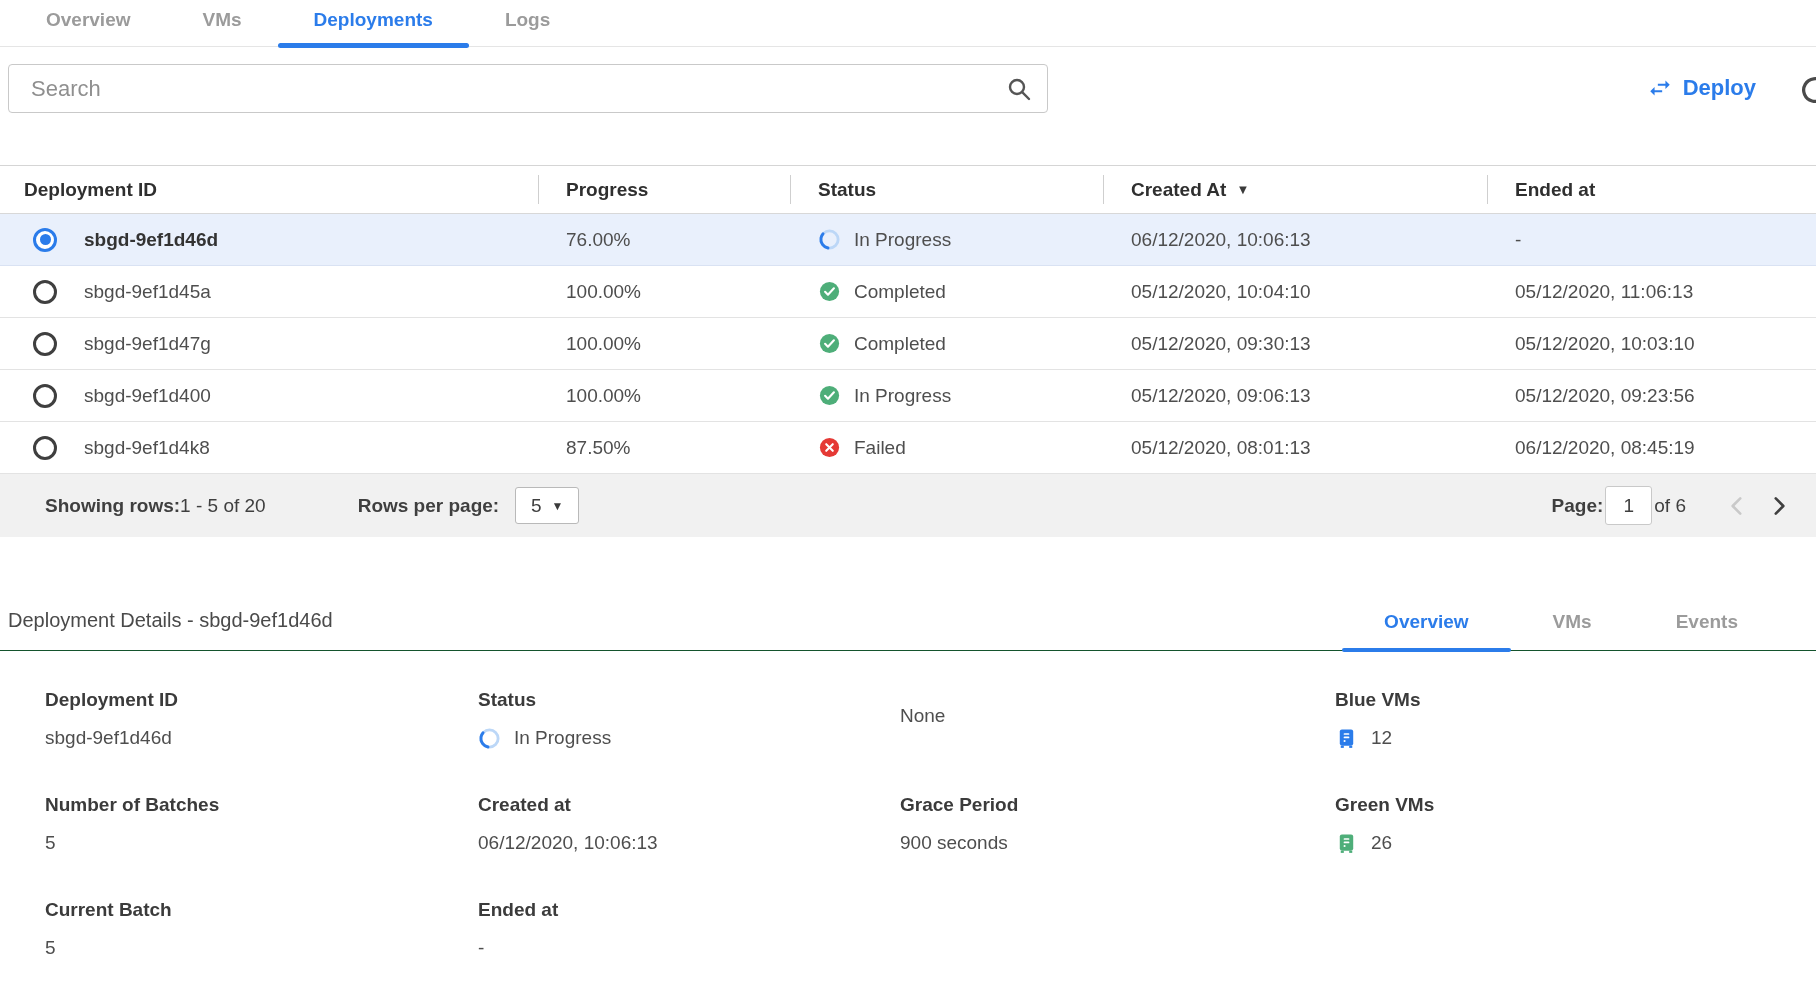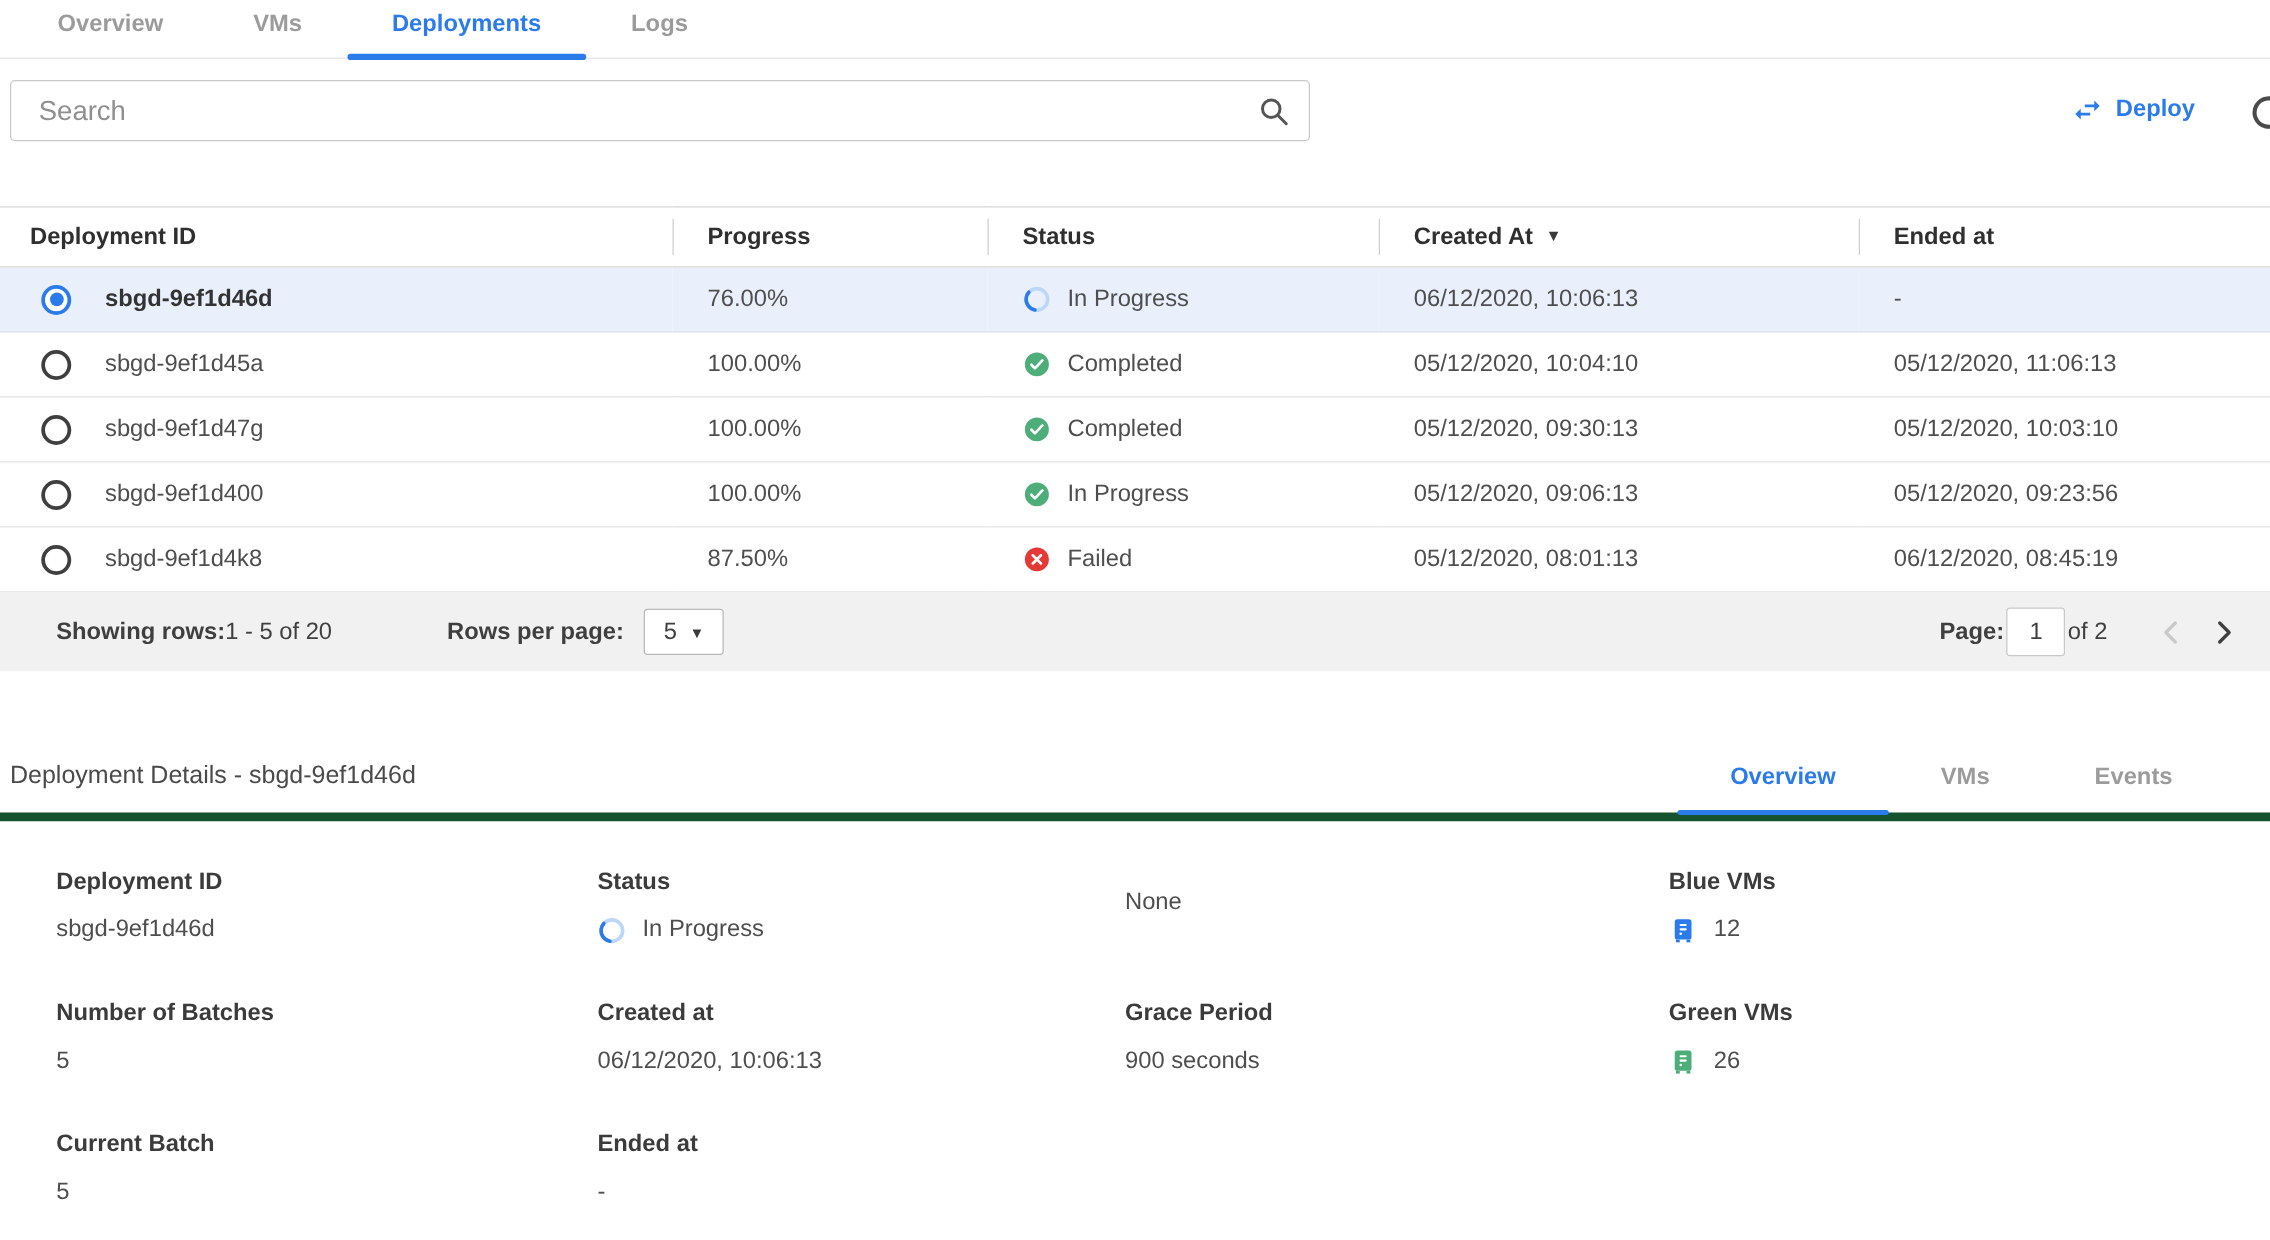--- a/index.html
+++ b/index.html
@@ -28,21 +28,21 @@
 
   
   .toolbar{position:relative;height:118px;}
   .search-wrap{position:absolute;left:8px;top:17px;width:1040px;height:49px;}
   .search-input{width:100%;height:100%;border:1px solid #c9c9c9;border-radius:4px;
     font-size:22px;padding:0 54px 0 22px;color:var(--text-dark);outline:none;
     font-family:"Liberation Sans",sans-serif;}
   .search-input::placeholder{color:#8f8f8f;}
   .search-icon{position:absolute;right:16px;top:12px;width:26px;height:26px;}
   .deploy-btn{position:absolute;right:60px;top:28px;display:flex;align-items:center;
-    gap:10px;color:var(--blue);font-size:19px;font-weight:700;cursor:pointer;}
+    gap:10px;color:var(--blue);font-size:22px;font-weight:700;cursor:pointer;}
   .deploy-btn svg{width:26px;height:26px;}
   .refresh-btn{position:absolute;right:-16px;top:26px;width:34px;height:34px;}
 
   
   table{width:100%;border-collapse:collapse;table-layout:fixed;}
   thead th{border-top:1px solid #d5d5d5;border-bottom:1px solid #d8d8d8;
     height:48px;text-align:left;font-size:19px;font-weight:700;color:#2f2f2f;
     padding-left:28px;position:relative;}
   thead th:first-child{padding-left:24px;}
   thead th + th::before{content:"";position:absolute;left:0;top:9px;bottom:9px;
@@ -77,21 +77,21 @@
   .rpp-box .tri{font-size:12px;color:#3a3a3a;}
   .pager{margin-left:auto;margin-right:24px;display:flex;align-items:center;gap:2px;}
   .page-input{width:47px;height:39px;border:1px solid #c9c9c9;border-radius:3px;
     text-align:center;font-size:19px;color:#3f3f3f;background:#fff;outline:none;
     font-family:"Liberation Sans",sans-serif;}
   .chev{width:26px;height:26px;cursor:pointer;margin-left:14px;}
   .chev.left{margin-left:36px;}
 
   
   .details-head{margin-top:64px;display:flex;align-items:flex-end;
-    border-bottom:7px solid #14532d;padding-left:8px;padding-right:36px;}
+    border-bottom:1px solid #14532d;padding-left:8px;padding-right:36px;}
   .details-title{flex:1;font-size:20px;color:#4a4a4a;padding-bottom:18px;}
   .dtab{font-size:19px;font-weight:700;color:var(--text-gray);
     padding:10px 42px 17px;position:relative;white-space:nowrap;}
   .dtab.active{color:var(--blue);}
   .dtab.active::after{content:"";position:absolute;left:0;right:0;bottom:-2px;
     height:4px;background:var(--blue);border-radius:2px;}
 
   .details-grid{margin:38px 0 0 45px;display:grid;
     grid-template-columns:433px 422px 435px 1fr;row-gap:44px;}
   .field .flabel{font-size:19px;font-weight:700;color:var(--text-dark);}
@@ -260,21 +260,21 @@
   <div class="rpp">
     <span class="b">Rows per page:</span>
     <div class="rpp-box">
       <span>5</span>
       <span class="tri">▼</span>
     </div>
   </div>
   <div class="pager">
     <span class="b">Page:</span>
     <input class="page-input" value="1" style="">
-    <span>of 2</span>
+    <span>of 6</span>
     <svg class="chev left" viewBox="0 0 24 24" fill="none" stroke="#c9c9c9" stroke-width="2.4" stroke-linecap="round" stroke-linejoin="round">
       <path d="M15 5l-7 7 7 7"></path>
     </svg>
     <svg class="chev" viewBox="0 0 24 24" fill="none" stroke="#3f3f3f" stroke-width="2.4" stroke-linecap="round" stroke-linejoin="round">
       <path d="M9 5l7 7-7 7"></path>
     </svg>
   </div>
 </div>
 
 <div class="details-head">

